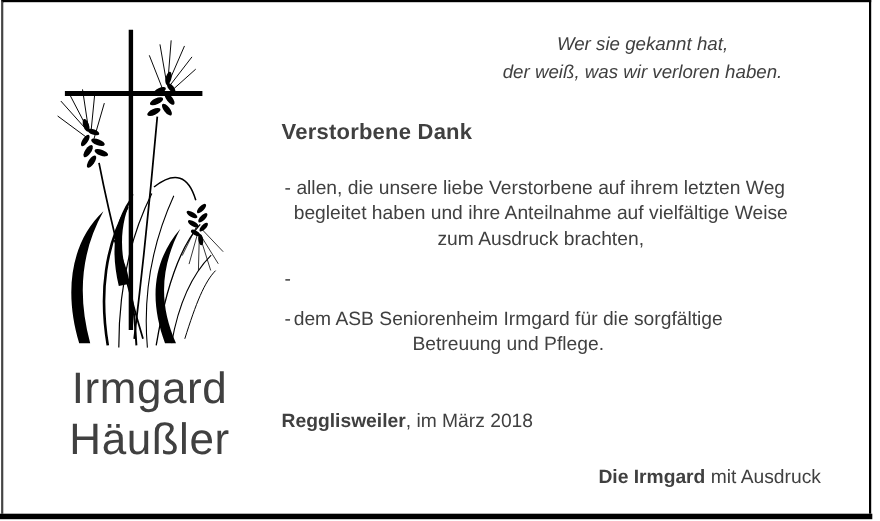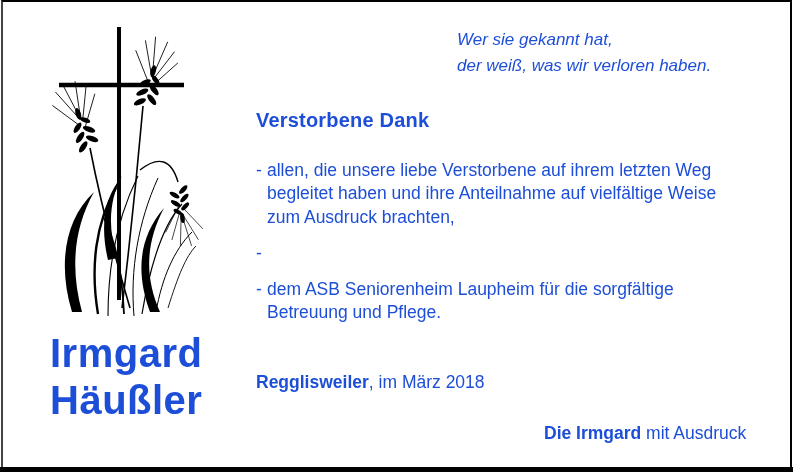--- a/index.html
+++ b/index.html
@@ -2,21 +2,22 @@
 <html><head>
 <meta charset="utf-8">
 <style>
   html,body{margin:0;padding:0;background:#e8e8e8;}
   .page{
     position:relative;
     width:800px;height:474px;
     background:#ffffff;
     overflow:hidden;
     font-family:"Liberation Sans",sans-serif;
-    color:#1d4ed8;
+    color:#404040;
+    text-align:center;
   }
   .frame{
     position:absolute;left:1px;top:0;width:791px;height:467px;
     box-sizing:border-box;
     border-top:2px solid #000;
     border-left:2px solid #444;
     border-right:2px solid #000;
     pointer-events:none;
   }
   .bottom-rule{
@@ -36,22 +37,22 @@
     font-size:20px;font-weight:bold;letter-spacing:.2px;
   }
   .thanks{
     position:absolute;left:256px;top:159px;width:510px;
     font-size:17.5px;line-height:23.3px;
   }
   .thanks-item{display:flex;margin-bottom:13px;}
   .thanks-item .marker{width:11px;flex:0 0 11px;}
   .thanks-item .lines{white-space:pre-line;}
   .deceased-name{
-    position:absolute;left:50px;top:330px;
-    font-size:40px;font-weight:bold;line-height:47px;
+    position:absolute;left:63px;top:330px;
+    font-size:40px;font-weight:normal;line-height:47px;
     letter-spacing:.5px;
     white-space:pre-line;
   }
   .dateline{
     position:absolute;left:256px;top:372px;
     font-size:17.5px;
   }
   .signature{
     position:absolute;left:544px;top:423px;
     font-size:17.5px;
@@ -127,21 +128,21 @@
       <span class="marker">-</span>
       <span class="lines">allen, die unsere liebe Verstorbene auf ihrem letzten Weg
 begleitet haben und ihre Anteilnahme auf vielfältige Weise
 zum Ausdruck brachten,</span>
     </div>
     <div class="thanks-item">
       <span class="marker">-</span>
     </div>
     <div class="thanks-item">
       <span class="marker">-</span>
-      <span class="lines">dem ASB Seniorenheim Laupheim für die sorgfältige
+      <span class="lines">dem ASB Seniorenheim Irmgard für die sorgfältige
 Betreuung und Pflege.</span>
     </div>
   </div>
 
   <div class="deceased-name">Irmgard
 Häußler</div>
 
   <div class="dateline">
     <span class="b">Regglisweiler</span><span>, im März 2018</span>
   </div>

